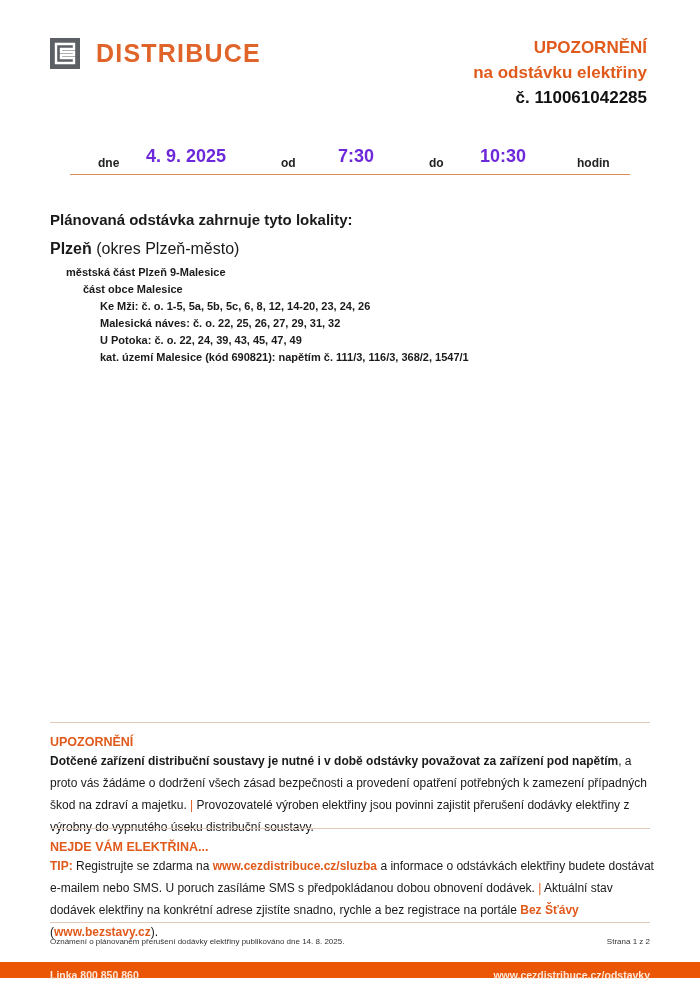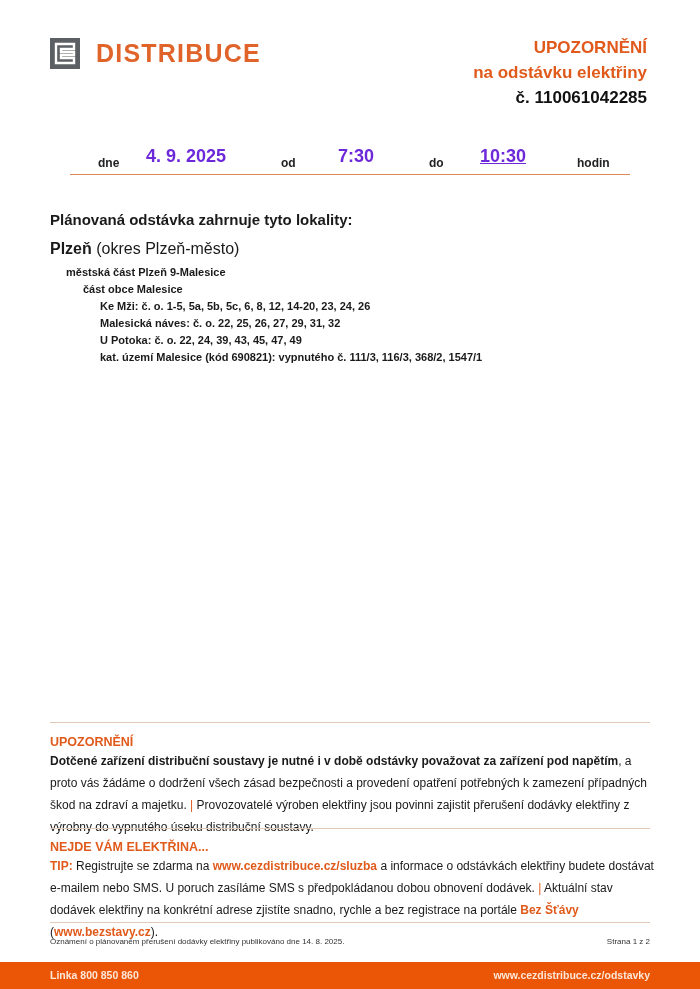--- a/index.html
+++ b/index.html
@@ -18,21 +18,21 @@
   .sec-title { left:50px; top:211px; font-size:15px; font-weight:bold; }
   .city { left:50px; top:240px; font-size:16px; }
   .loc { font-size:11px; line-height:17px;font-weight:bold; }
   .divider { left:50px; width:600px; height:1px; background:#e2c9b8; }
   .box-title { left:50px; font-size:12.5px; font-weight:bold; color:#e05a1c; }
   .para { left:50px; width:605px; font-size:12px; line-height:22px; }
   .sep { color:#e05a1c; }
   .link { color:#e05a1c; font-weight:bold; }
   .foot-note { left:50px; top:937px; font-size:8px; color:#333; }
   .foot-page { right:50px; top:937px; font-size:8px; color:#333; }
-  .bottom-bar { left:0; top:962px; width:700px; height:27px; background:#ea5506; }
+  .bottom-bar { left:0; top:962px; width:700px; height:16px; background:#ea5506; }
   .bottom-bar span { position:absolute; top:7px; font-size:10.5px; font-weight:bold; color:#fde7d8; }
 </style>
 </head>
 <body>
 
 <div class="abs logo-box">
   <svg width="30" height="31" viewBox="0 0 30 31">
     <rect width="30" height="31" fill="#5c5f63"></rect>
     <path d="M6 6 H24 V11 H11 V14 H24 V17 H11 V20 H24 V25 H6 Z" fill="none" stroke="#ffffff" stroke-width="2.4"></path>
   </svg>
@@ -42,21 +42,21 @@
 <div class="abs hdr orange" style="top:36px;">UPOZORNĚNÍ</div>
 <div class="abs hdr orange" style="top:61px;">na odstávku elektřiny</div>
 <div class="abs hdr" style="top:86px;color:#111;">č. 110061042285</div>
 
 <div class="abs date-row">
   <span class="lbl" style="left:28px;">dne</span>
   <span class="big" style="left:76px;">4. 9. 2025</span>
   <span class="lbl" style="left:211px;">od</span>
   <span class="big" style="left:268px;">7:30</span>
   <span class="lbl" style="left:359px;">do</span>
-  <span class="big" style="left:410px;text-decoration:underline;">10:30</span>
+  <span class="big" style="left:410px;">10:30</span>
   <span class="lbl" style="left:507px;">hodin</span>
 </div>
 
 <div class="abs sec-title">Plánovaná odstávka zahrnuje tyto lokality:</div>
 <div class="abs city">
   <b>Plzeň</b>
   <span>(okres Plzeň-město)</span>
 </div>
 
 <div class="abs loc" style="left:66px;top:264px;">
@@ -79,21 +79,21 @@
 </div>
 <div class="abs loc" style="left:100px;top:332px;">
   <b>U Potoka:</b>
   <b>č. o.</b>
   <span>22, 24, 39, 43, 45, 47, 49</span>
 </div>
 <div class="abs loc" style="left:100px;top:349px;">
   <span>kat. území</span>
   <b>Malesice</b>
   <span>(kód</span><b style="margin-left:3px;">690821</b><span>):</span>
-  <b>vypnutého č.</b>
+  <b>napětím č.</b>
   <span>111/3, 116/3, 368/2, 1547/1</span>
 </div>
 
 <div class="abs divider" style="top:722px;"></div>
 <div class="abs box-title" style="top:735px;">UPOZORNĚNÍ</div>
 <div class="abs para" style="top:750px;">
   <b>Dotčené zařízení distribuční soustavy je nutné i v době odstávky považovat za zařízení pod napětím</b><span>, a proto vás žádáme o dodržení všech zásad bezpečnosti a provedení opatření potřebných k zamezení případných škod na zdraví a majetku.</span>
   <span class="sep">|</span>
   <span>Provozovatelé výroben elektřiny jsou povinni zajistit přerušení dodávky elektřiny z výrobny do vypnutého úseku distribuční soustavy.</span>
 </div>

